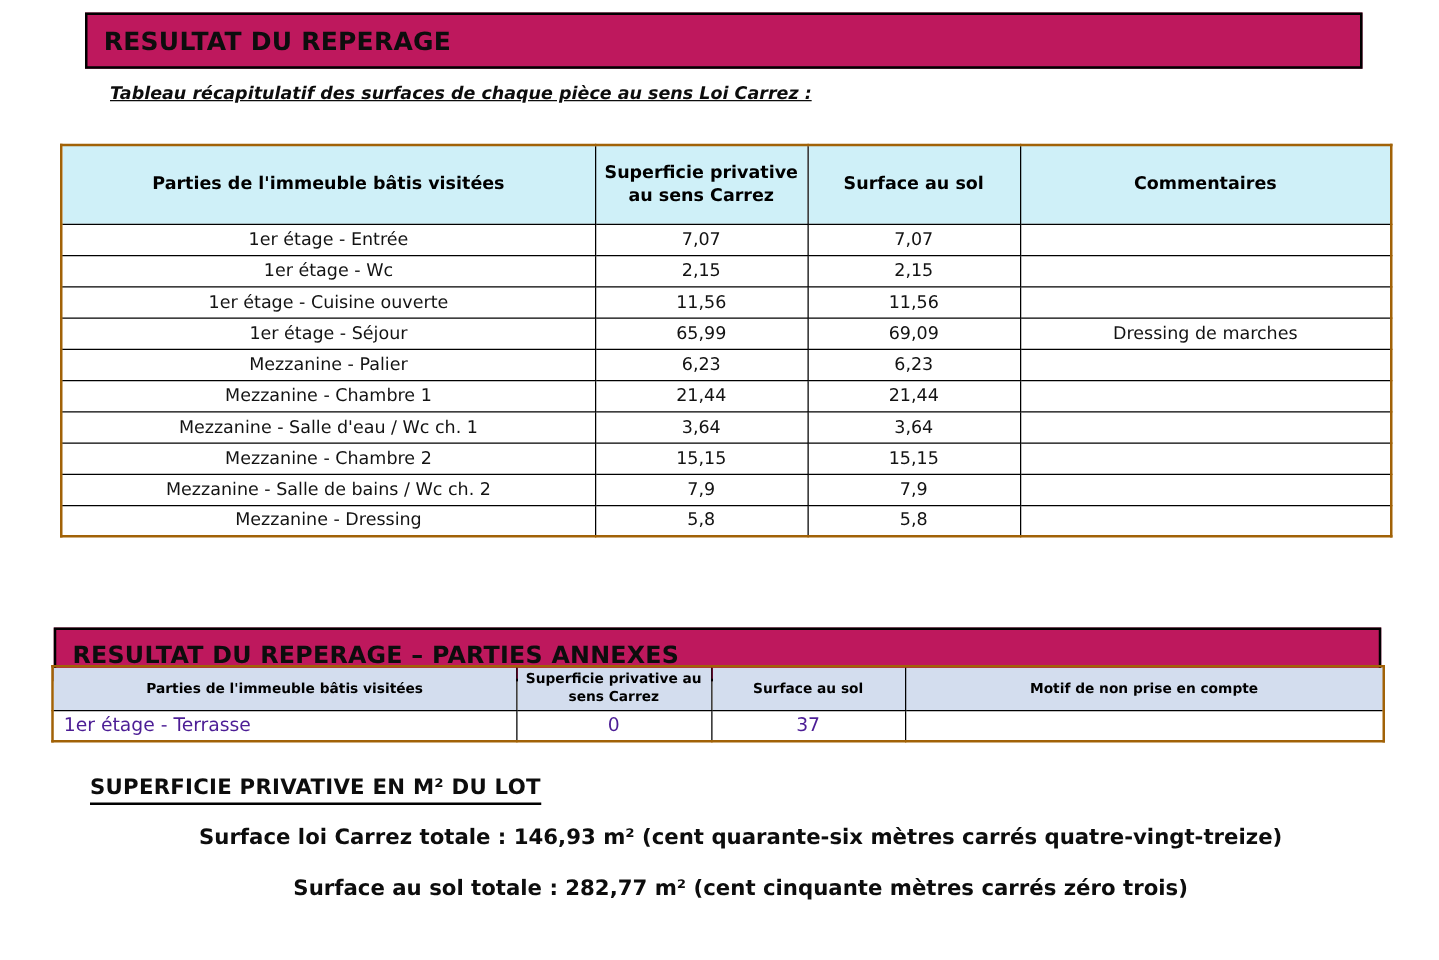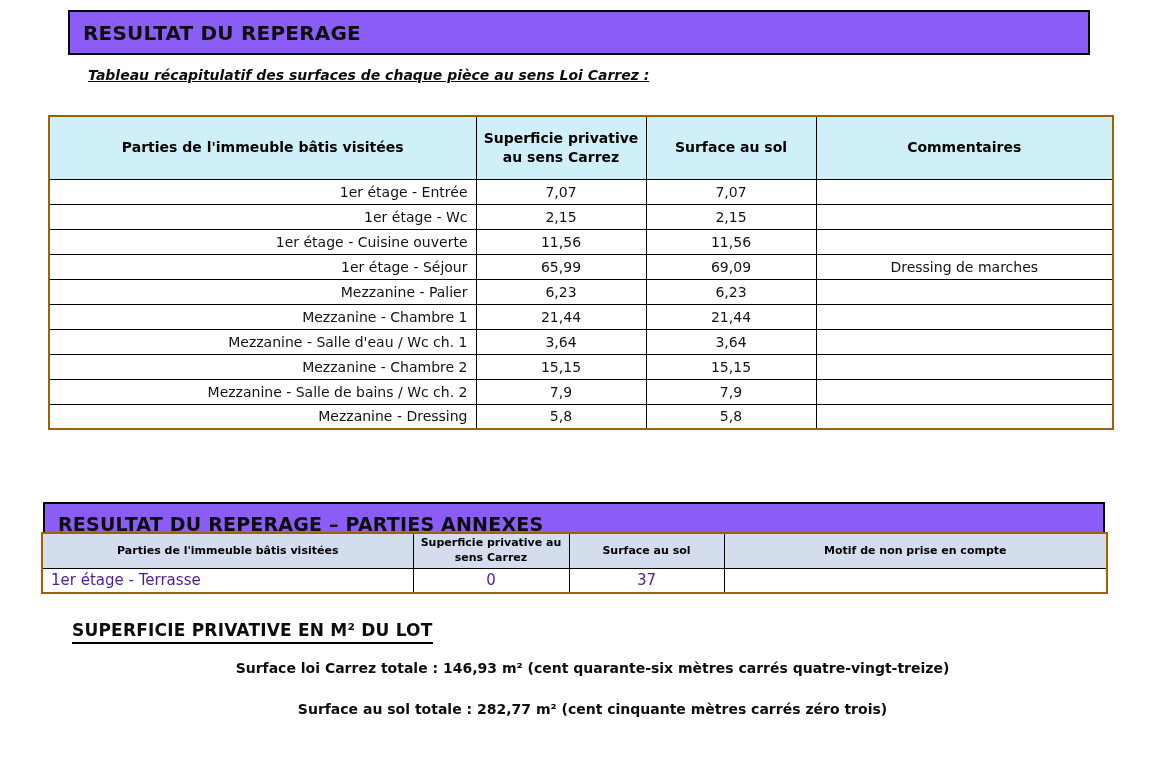--- a/index.html
+++ b/index.html
@@ -1,21 +1,21 @@
 <!DOCTYPE html>
 <html><head>
 <meta charset="utf-8">
 <style>
   * { box-sizing: border-box; margin: 0; padding: 0; }
   html, body { width: 1151px; height: 768px; background: #ffffff; overflow: hidden; }
   body { font-family: "DejaVu Sans", "Liberation Sans", sans-serif; color: #000; position: relative; }
 
   .section-banner {
     position: absolute;
-    background: #8b5cf6;
+    background: #be185d;
     border: 2px solid #000;
     display: flex;
     align-items: center;
     padding-left: 13px;
     font-weight: bold;
     font-size: 20px;
     letter-spacing: 0.2px;
     color: #0d0d0d;
   }
   #banner1 { left: 68px; top: 10px; width: 1022px; height: 45px; }
@@ -53,21 +53,21 @@
     height: 63px;
     padding: 2px 6px;
     line-height: 1.35;
   }
   #table1 td {
     height: 25px;
     font-size: 14px;
     color: #131313;
     padding: 0 8px;
   }
-  #table1 td.c-left { text-align: right; margin-top: 29px; }
+  #table1 td.c-left { text-align: center; margin-top: 29px; }
   #table1 td.c-center { text-align: center; }
 
   #table2 { left: 41px; top: 532px; width: 1065px; }
   #table2 th {
     background: #d3ddee;
     font-size: 11px;
     font-weight: bold;
     text-align: center;
     height: 35px;
     padding: 1px 4px;
@@ -90,21 +90,21 @@
     letter-spacing: 0.2px;
     border-bottom: 2px solid #000;
     padding-bottom: 2px;
     color: #0d0d0d;
   }
   .total-line {
     position: absolute;
     left: 35px;
     width: 1115px;
     text-align: center;
-    font-size: 14px;
+    font-size: 17px;
     font-weight: bold;
     color: #0d0d0d;
   }
   #total-line-1 { top: 660px; }
   #total-line-2 { top: 701px; }
 </style>
 </head>
 <body>
 
 <div id="banner1" class="section-banner">

